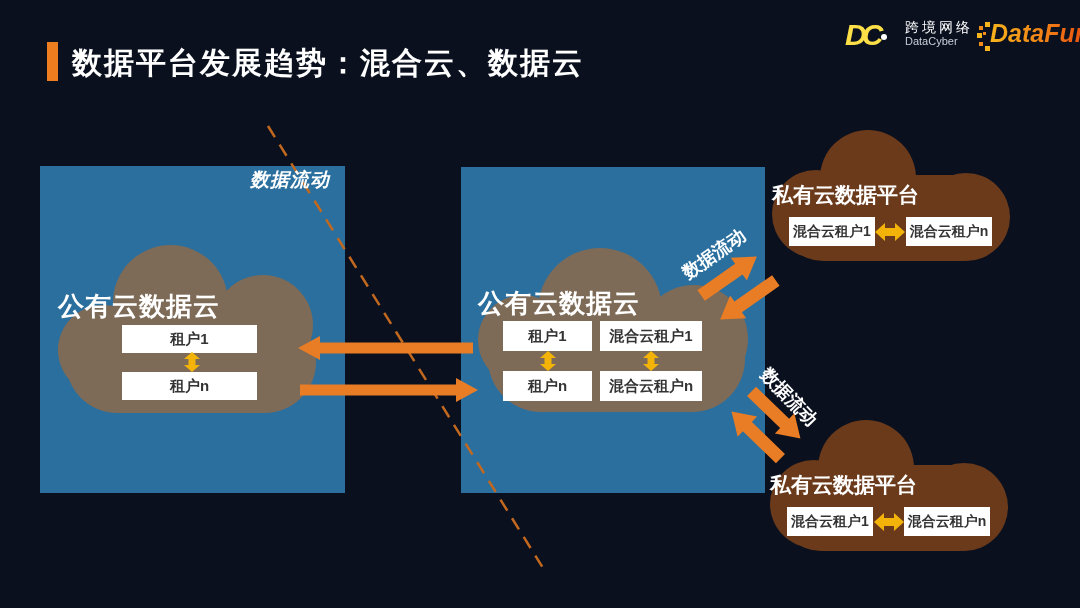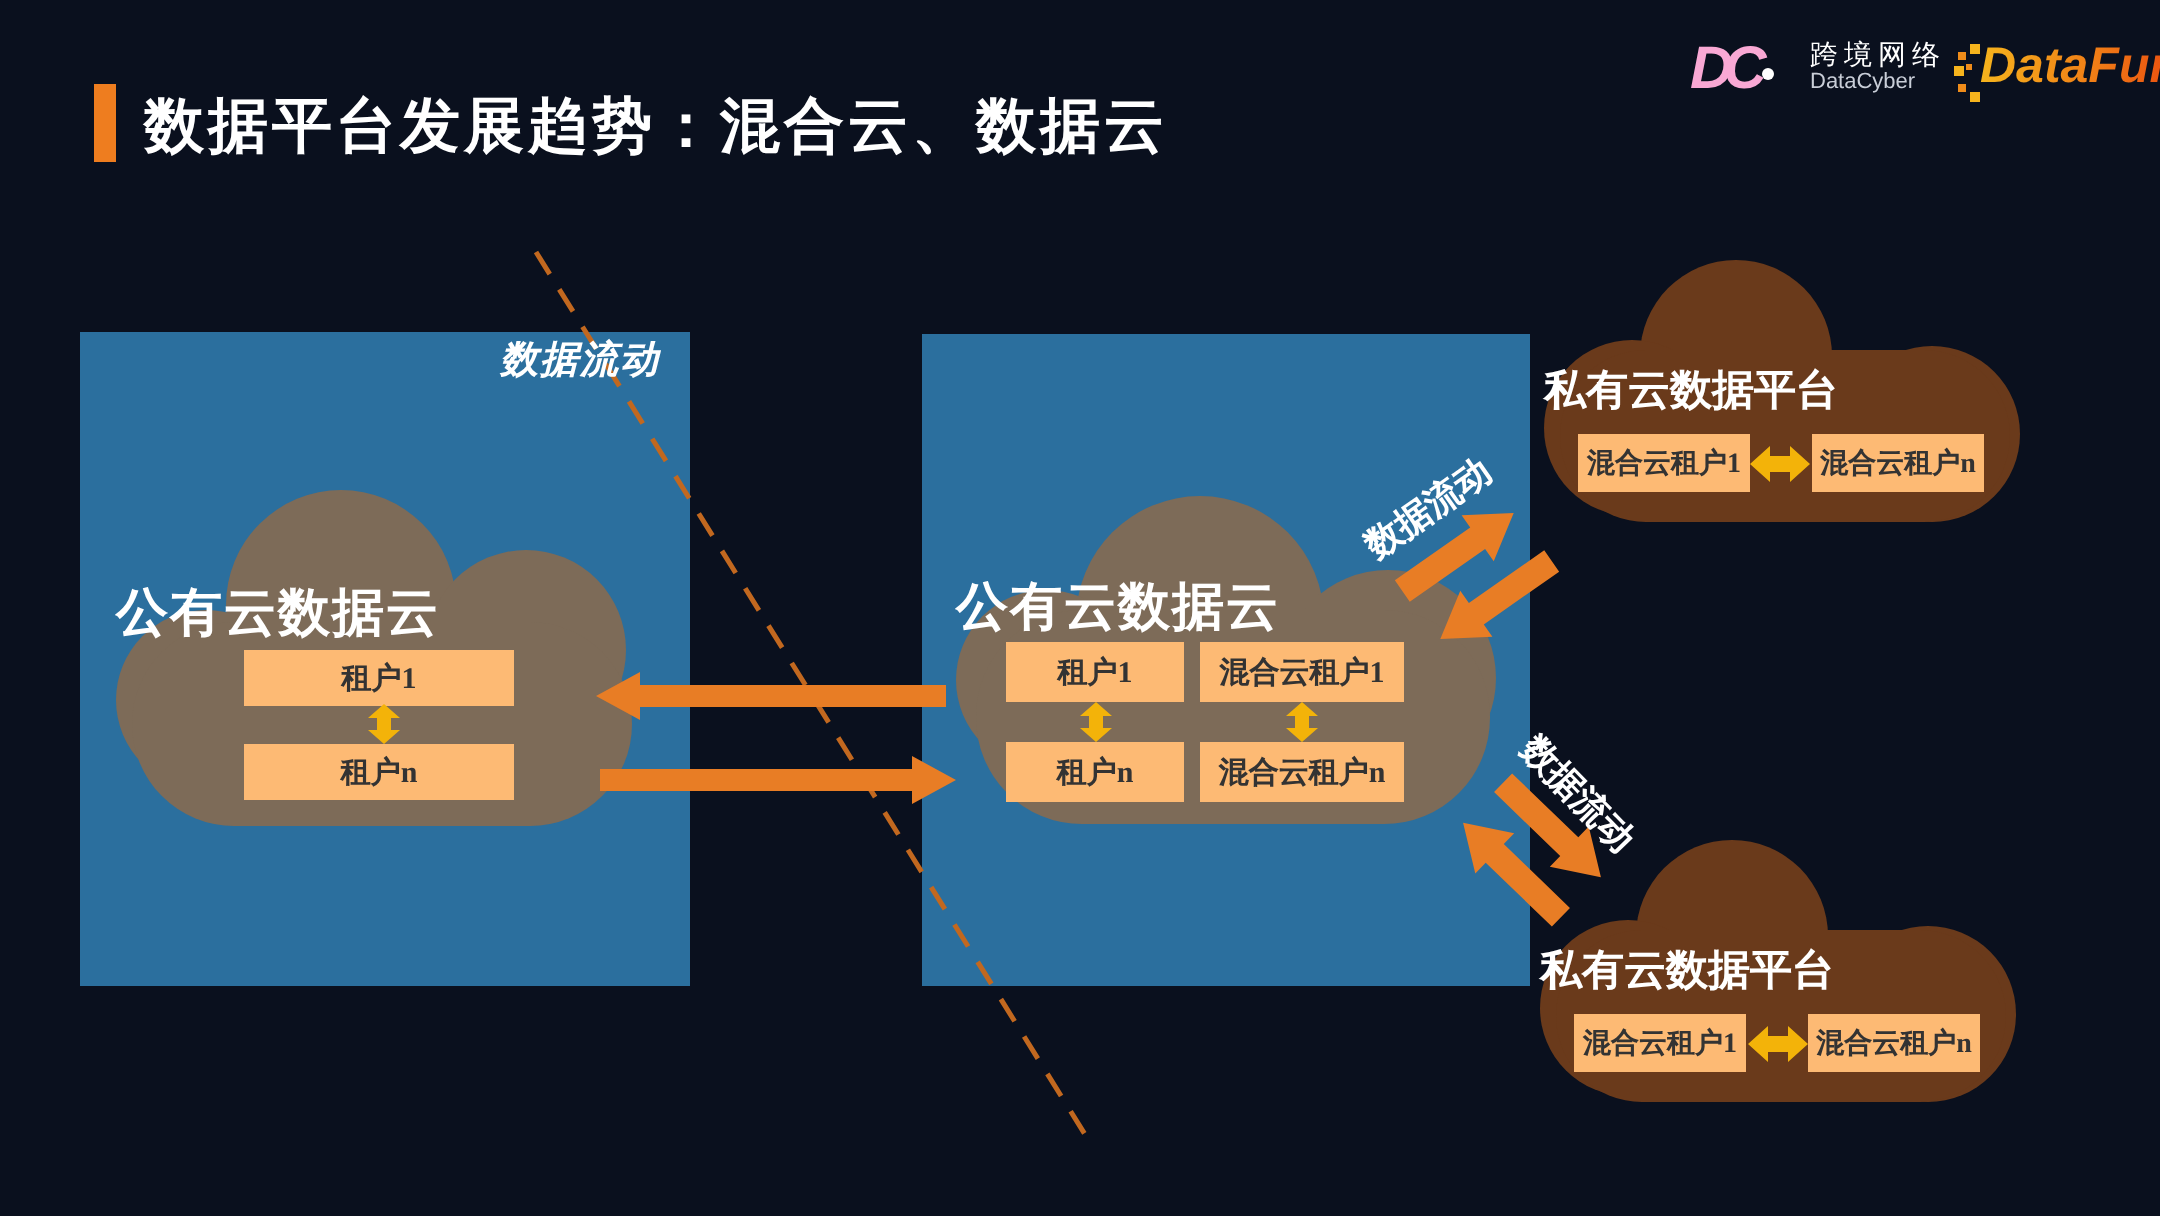--- a/index.html
+++ b/index.html
@@ -12,21 +12,21 @@
   
   .accent-bar{position:absolute; left:47px; top:42px; width:11px; height:39px; background:#ee7d1f;}
   .page-title{
     position:absolute; left:72px; top:43px; font-size:30px; font-weight:700;
     letter-spacing:2px; color:#fff; white-space:nowrap;
   }
   
   .dc-logo{position:absolute; left:845px; top:18px; width:56px; height:36px;}
   .dc-symbol{
     position:absolute; left:0; top:0; font-size:30px; font-weight:800; font-style:italic;
-    letter-spacing:-5px; color:#f9a8d4;
+    letter-spacing:-5px; color:#fde047;
   }
   .dc-dot{position:absolute; left:36px; top:16px; width:6px; height:6px; border-radius:50%; background:#fff;}
   .dc-text{position:absolute; left:905px; top:20px; line-height:1.1;}
   .dc-cn{font-size:14px; letter-spacing:3px; color:#fff;}
   .dc-en{font-size:11px; color:#c9ced8;}
   .datafun{position:absolute; left:977px; top:19px; height:34px;}
   .datafun-dots{position:absolute; left:0; top:3px;}
   .datafun-text{
     position:absolute; left:13px; top:0; font-size:25px; font-weight:800; font-style:italic;
     background:linear-gradient(90deg,#f6b41d,#f07c16 55%,#e8420d);
@@ -46,22 +46,22 @@
   .blob{position:absolute; border-radius:50%;}
   .public .blob{background:#7d6b58;}
   .private .blob{background:#6a3a1b;}
   .cloud-title{
     position:absolute; left:0; right:0; text-align:left; font-weight:700; color:#fff;
     z-index:2; white-space:nowrap;
   }
   .public .cloud-title{font-size:26px; letter-spacing:1px;}
   .private .cloud-title{font-size:21px;}
   .tenant-box{
-    position:absolute; background:#fdba74; color:#333; font-weight:700;
-    display:flex; align-items:center; justify-content:center; z-index:2; white-space:nowrap;font-family:Liberation Serif, serif;
+    position:absolute; background:#ffffff; color:#333; font-weight:700;
+    display:flex; align-items:center; justify-content:center; z-index:2; white-space:nowrap;
   }
   
   .cloud-pub-left{left:58px; top:245px; width:264px; height:170px;}
   .cloud-pub-left .b1{left:55px; top:0; width:115px; height:115px;}
   .cloud-pub-left .b2{left:0; top:60px; width:90px; height:90px;}
   .cloud-pub-left .b3{left:155px; top:30px; width:100px; height:100px;}
   .cloud-pub-left .b4{left:8px; top:66px; width:250px; height:102px; border-radius:51px;}
   .cloud-pub-left .cloud-title{top:44px;}
   .cloud-pub-left .t1{left:64px; top:80px; width:135px; height:28px; font-size:15px;}
   .cloud-pub-left .t2{left:64px; top:127px; width:135px; height:28px; font-size:15px;}

